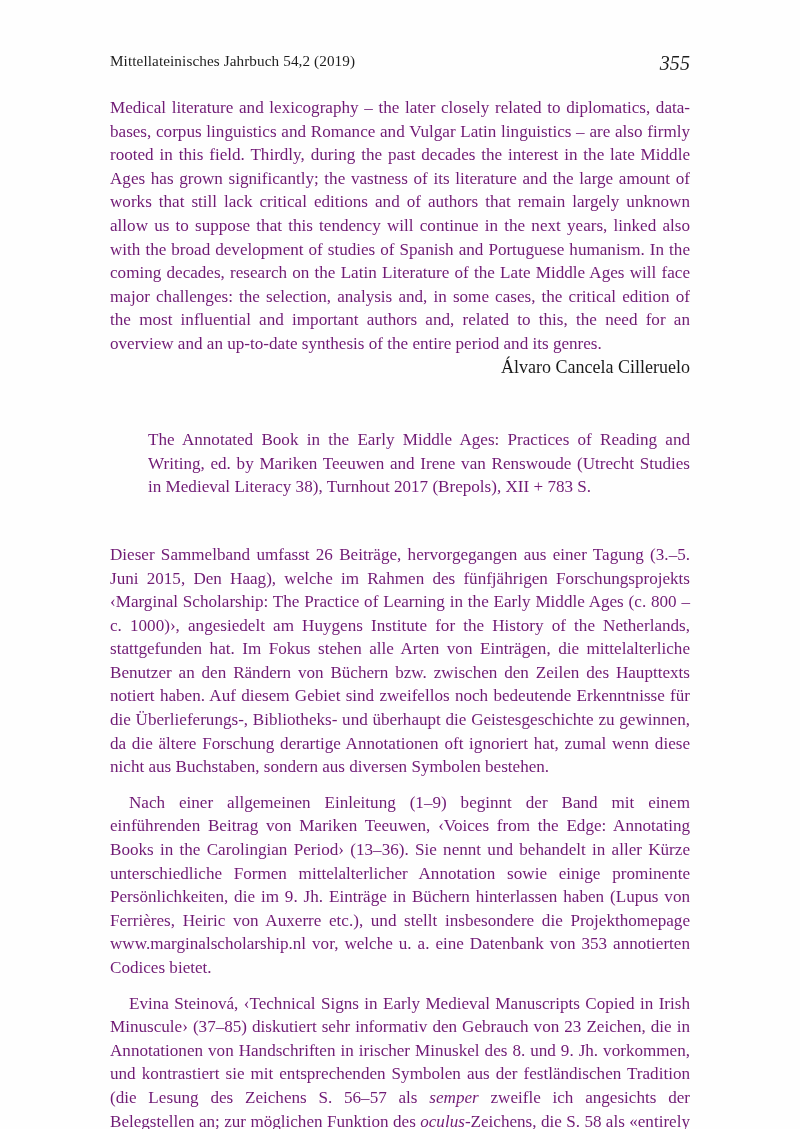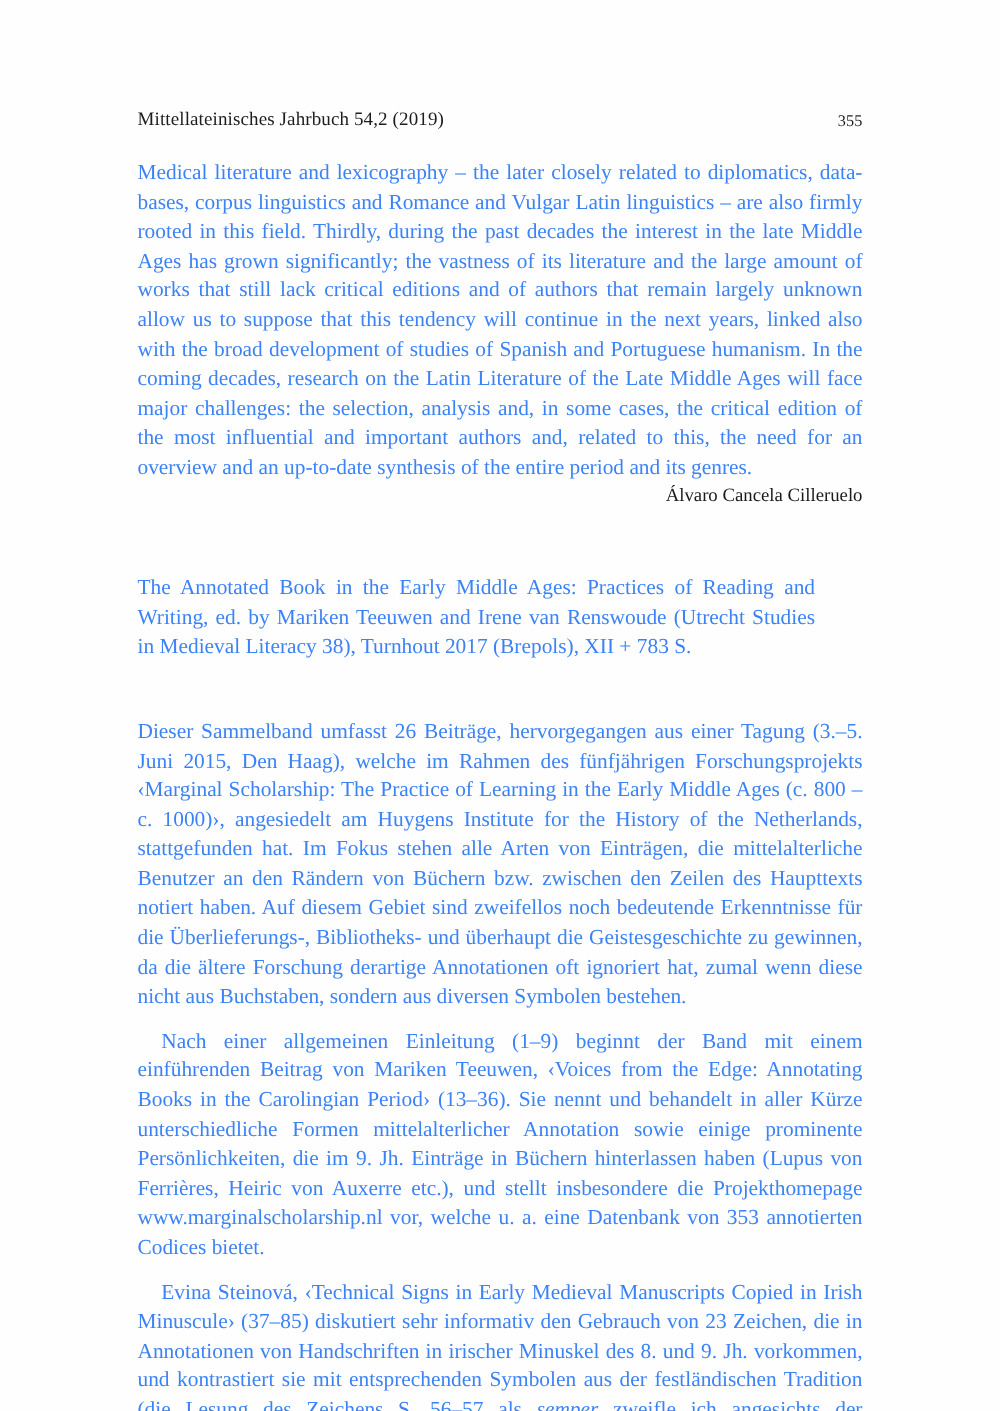--- a/index.html
+++ b/index.html
@@ -19,59 +19,61 @@
   }
   .content {
     position: absolute;
     left: 110px;
     top: 0;
     width: 580px;
   }
   
   .running-head {
     display: flex;
-    align-items: flex-end;
+    align-items: flex-start;
     justify-content: space-between;
-    padding-top: 87px;
+    padding-top: 52px;
     font-size: 15.2px;
     letter-spacing: 0.1px;
     color: #1d1d1d;
   }
   .running-head .journal-title {
     white-space: nowrap;
   }
   .running-head .page-number {
-    font-size: 13px;
+    font-size: 20px;
     white-space: nowrap;
+    font-style: italic;
   }
   
   .para {
     font-size: 17.1px;
     line-height: 23.6px;
     text-align: justify;
     text-justify: inter-word;
     hyphens: manual;
     margin: 0;
-    color: #3b82f6;
+    color: #701a75;
   }
   .para.first {
     margin-top: 21px;
   }
   .para.indented {
     text-indent: 19px;
   }
   .signature {
-    font-size: 15px;
+    font-size: 18px;
     line-height: 23.6px;
     text-align: right;
     margin: 0;
   }
   
   .citation-block {
     margin-top: 49px;
+    margin-left: 38px;
     width: 542px;
   }
   .citation-block .para {
     text-align: justify;
   }
   .review-body {
     margin-top: 44px;
   }
   .review-body .para + .para {
     margin-top: 12px;

